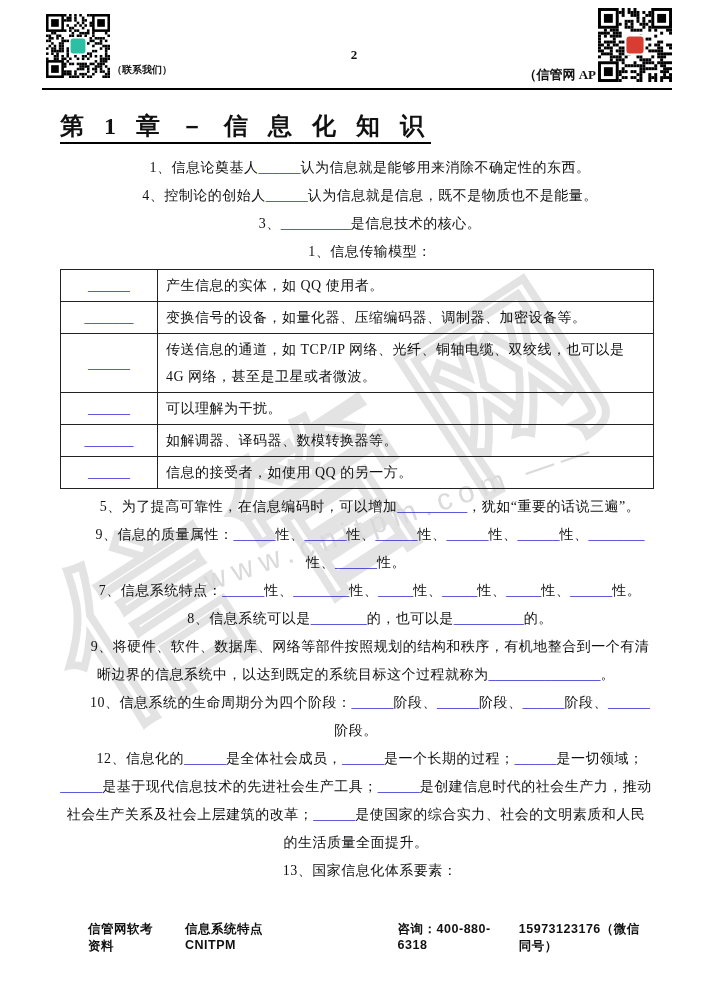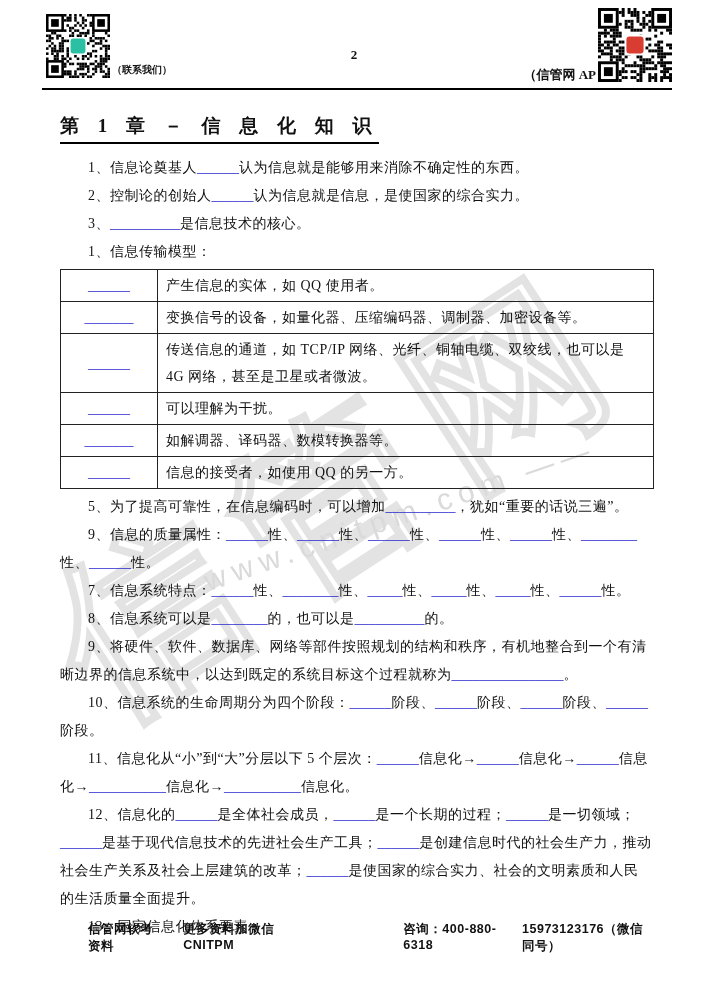--- a/index.html
+++ b/index.html
@@ -48,27 +48,27 @@
   .hdr-rule {
     position:absolute; left:42px; right:36px; top:88px;
     border-top:2px solid #000;
   }
   
   .main {
     position:absolute; left:60px; right:56px; top:104px; z-index:1;
     font-size:14px; line-height:28px; letter-spacing:0.5px;
   }
   .chapter-title {
-    margin:8px 0 10px 0; font-size:19px; font-weight:bold;
+    margin:8px 0 10px 0; font-size:24px; font-weight:bold;
   }
   .chapter-title .u {
     border-bottom:2px solid #000; padding-bottom:2px; letter-spacing:7px;
     display:inline-block;
   }
-  .q { text-indent:28px; }
+  .q { text-indent:28px;text-align:center; }
   .blank { color:#2424ce; letter-spacing:0; }
   
   table.model {
     border-collapse:collapse; width:594px; margin:3px 0 4px 0;
     table-layout:fixed;
   }
   table.model td {
     border:1px solid #222; font-size:14px; line-height:27px;
     padding:2px 8px; height:32px; vertical-align:middle;
   }
@@ -573,21 +573,21 @@
           <rect x="28.416" y="28.416" width="17.168" height="17.168" rx="2.96" fill="#d93c30"></rect>
         </svg>
       </div>
     <div class="hdr-rule"></div>
   </div>
 
   <div class="main">
     <h1 class="chapter-title"><span class="u">第 1 章 － 信 息 化 知 识</span></h1>
 
     <p class="q"><span>1、信息论奠基人</span><span class="blank">______</span><span>认为信息就是能够用来消除不确定性的东西。</span></p>
-    <p class="q"><span>2、控制论的创始人</span><span class="blank">______</span><span>认为信息就是信息，是使国家的综合实力。</span></p>
+    <p class="q"><span>4、控制论的创始人</span><span class="blank">______</span><span>认为信息就是信息，既不是物质也不是能量。</span></p>
     <p class="q"><span>3、</span><span class="blank">__________</span><span>是信息技术的核心。</span></p>
     <p class="q"><span>1、信息传输模型：</span></p>
 
     <table class="model">
       <tbody>
         <tr>
           <td class="cell-blank">______</td>
           <td>产生信息的实体，如 QQ 使用者。</td>
         </tr>
         <tr>
@@ -612,29 +612,28 @@
         </tr>
       </tbody>
     </table>
 
     <p class="q"><span>5、为了提高可靠性，在信息编码时，可以增加</span><span class="blank">__________</span><span>，犹如“重要的话说三遍”。</span></p>
     <p class="q"><span>9、信息的质量属性：</span><span class="blank">______</span><span>性、</span><span class="blank">______</span><span>性、</span><span class="blank">______</span><span>性、</span><span class="blank">______</span><span>性、</span><span class="blank">______</span><span>性、</span><span class="blank">________</span><span>性、</span><span class="blank">______</span><span>性。</span></p>
     <p class="q"><span>7、信息系统特点：</span><span class="blank">______</span><span>性、</span><span class="blank">________</span><span>性、</span><span class="blank">_____</span><span>性、</span><span class="blank">_____</span><span>性、</span><span class="blank">_____</span><span>性、</span><span class="blank">______</span><span>性。</span></p>
     <p class="q"><span>8、信息系统可以是</span><span class="blank">________</span><span>的，也可以是</span><span class="blank">__________</span><span>的。</span></p>
     <p class="q"><span>9、将硬件、软件、数据库、网络等部件按照规划的结构和秩序，有机地整合到一个有清晰边界的信息系统中，以达到既定的系统目标这个过程就称为</span><span class="blank">________________</span><span>。</span></p>
     <p class="q"><span>10、信息系统的生命周期分为四个阶段：</span><span class="blank">______</span><span>阶段、</span><span class="blank">______</span><span>阶段、</span><span class="blank">______</span><span>阶段、</span><span class="blank">______</span><span>阶段。</span></p>
-    <p class="q"><span>11、信息化从“小”到“大”分层以下 5 个层次：</span><span class="blank">______</span><span>信息化→</span><span class="blank">______</span><span>信息化→</span><span class="blank">______</span><span>信息化→</span><span class="blank">___________</span><span>信息化→</span><span class="blank">___________</span><span>信息化。</span></p>
     <p class="q"><span>12、信息化的</span><span class="blank">______</span><span>是全体社会成员，</span><span class="blank">______</span><span>是一个长期的过程；</span><span class="blank">______</span><span>是一切领域；</span><span class="blank">______</span><span>是基于现代信息技术的先进社会生产工具；</span><span class="blank">______</span><span>是创建信息时代的社会生产力，推动社会生产关系及社会上层建筑的改革；</span><span class="blank">______</span><span>是使国家的综合实力、社会的文明素质和人民的生活质量全面提升。</span></p>
     <p class="q"><span>13、国家信息化体系要素：</span></p>
   </div>
 
   <div class="footer">
     <div class="fgroup-left">
       <span>信管网软考资料</span>
-      <span>更多资料加微信 CNITPM</span>
+      <span>信息系统特点 CNITPM</span>
     </div>
     <div class="fgroup-right">
       <span>咨询：400-880-6318</span>
       <span>15973123176（微信同号）</span>
     </div>
   </div>
 
 </div>
 
 </body></html>

